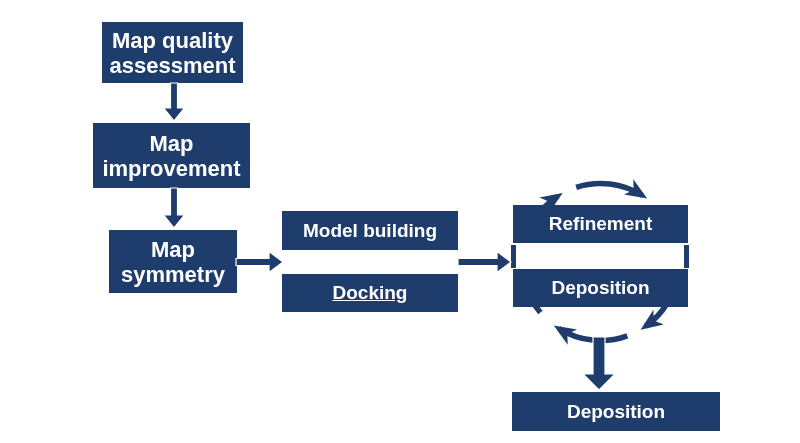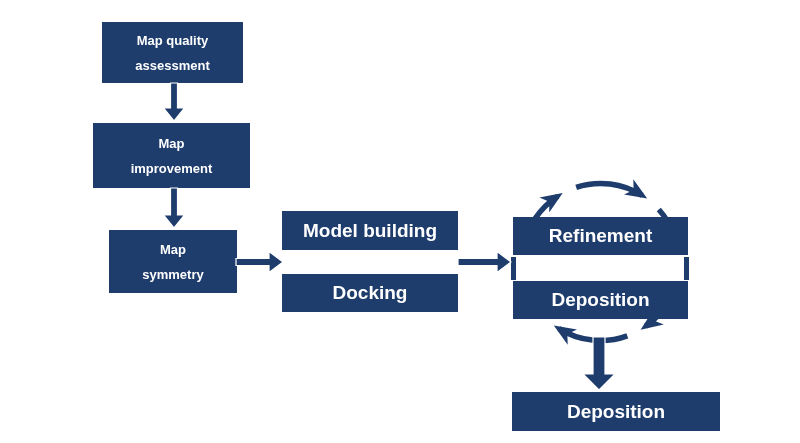--- a/index.html
+++ b/index.html
@@ -8,28 +8,28 @@
     position:relative;width:800px;height:443px;background:#ffffff;
     font-family:"Liberation Sans",sans-serif;overflow:hidden;
   }
   .layer{position:absolute;left:0;top:0;width:800px;height:443px;}
   svg.layer{pointer-events:none;}
   .node{
     position:absolute;background:var(--navy);color:var(--text);
     display:flex;align-items:center;justify-content:center;
     text-align:center;font-weight:bold;white-space:pre-line;
   }
-  .two-line{font-size:13px;line-height:25px;}
+  .two-line{font-size:22px;line-height:25px;}
   .one-line{font-size:19px;line-height:22px;}
   #n-map-quality{left:102px;top:22px;width:141px;height:61px;}
   #n-map-improve{left:93px;top:123px;width:157px;height:65px;}
   #n-map-symmetry{left:109px;top:230px;width:128px;height:63px;}
   #n-model-building{left:282px;top:211px;width:176px;height:39px;}
-  #n-docking{left:282px;top:274px;width:176px;height:38px;}
-  .rv-group{position:absolute;left:513px;top:217px;width:175px;height:102px;background:#ffffff;}
+  #n-docking{left:282px;top:274px;width:176px;height:38px;text-decoration:underline;}
+  .rv-group{position:absolute;left:513px;top:205px;width:175px;height:102px;background:#ffffff;}
   #n-refinement{left:0;top:0;width:175px;height:38px;}
   #n-validation{left:0;top:64px;width:175px;height:38px;}
   .slot-bar{position:absolute;width:5px;height:23px;top:39.5px;background:var(--navy);}
   .slot-bar.left{left:-2px;}
   .slot-bar.right{right:-1px;}
   #n-deposition{left:512px;top:392px;width:208px;height:39px;}
   .fl{fill:var(--navy);stroke:#ffffff;stroke-width:1.2;}
   .ln{fill:none;stroke:var(--navy);stroke-width:5.5;}
 </style>
 </head>

